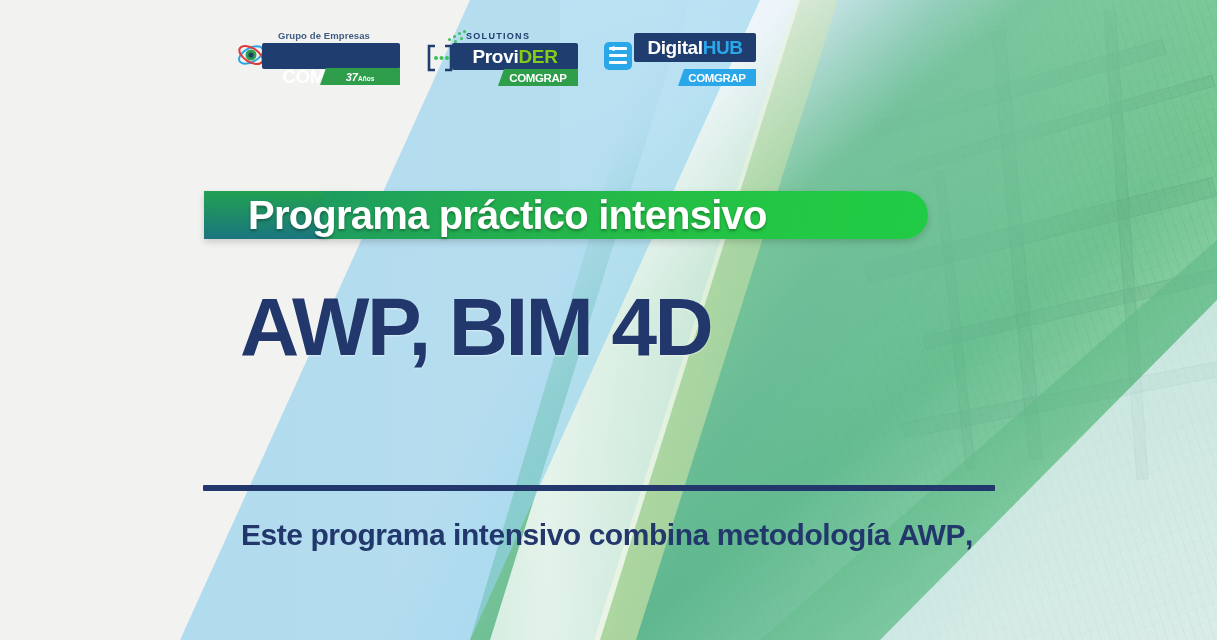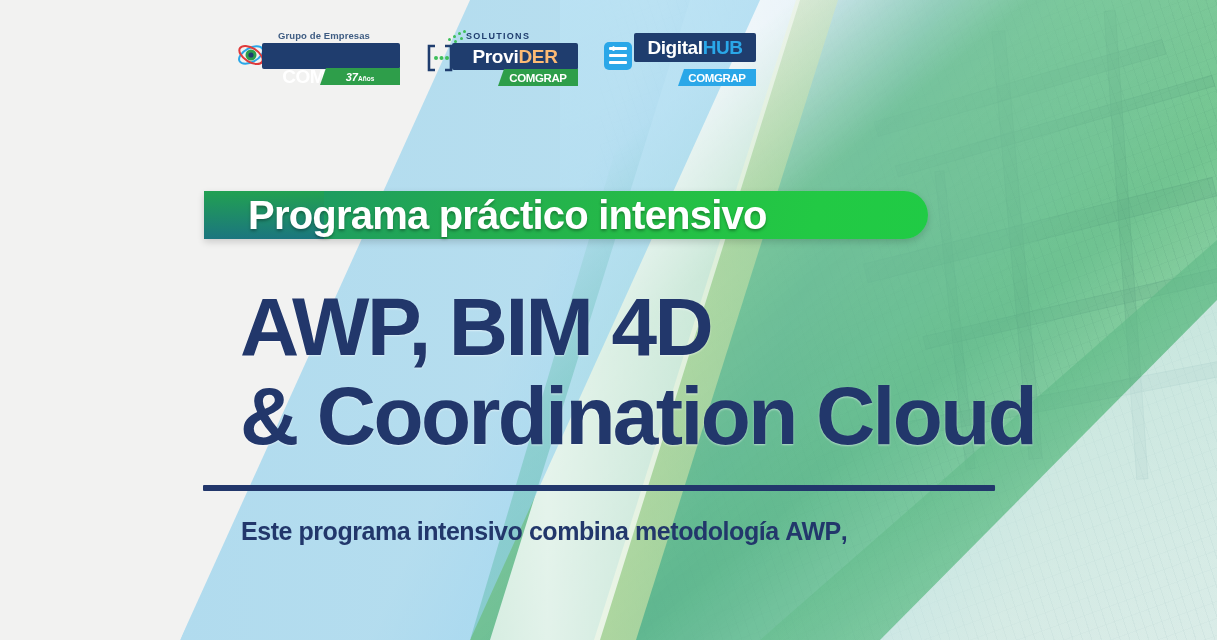--- a/index.html
+++ b/index.html
@@ -176,21 +176,21 @@
     position: absolute; left: 0; top: 14px; width: 28px; height: 28px;
   }
   .pv-plate {
     position: absolute; left: 26px; top: 13px;
     width: 126px; height: 27px;
     background: #1f3d6e; border-radius: 2px;
     display: flex; align-items: center; justify-content: center;
   }
   .pv-plate-text { font-size: 19px; font-weight: 800; line-height: 1; letter-spacing: -0.3px; }
   .pv-plate-text b { color: #ffffff; font-weight: 800; }
-  .pv-plate-text u { color: #fdba74; text-decoration: none; font-weight: 800; }
+  .pv-plate-text u { color: #84cc16; text-decoration: none; font-weight: 800; }
   .pv-ribbon {
     position: absolute; left: 72px; top: 39px;
     width: 80px; height: 17px;
     background: #2e9e4a;
     -webkit-clip-path: polygon(6px 0, 80px 0, 80px 17px, 0 17px);
             clip-path: polygon(6px 0, 80px 0, 80px 17px, 0 17px);
     display: flex; align-items: center; justify-content: center;
   }
   .pv-ribbon span { color: #fff; font-size: 11.5px; font-weight: 800; letter-spacing: -0.4px; }
 
@@ -276,21 +276,21 @@
     z-index: 25;
   }
 
   
   #subtitle {
     position: absolute;
     left: 241px; top: 514px;
     z-index: 25;
   }
   .sub-line {
-    font-size: 25px;
+    font-size: 30px;
     font-weight: 600;
     color: #22376b;
     letter-spacing: -0.45px;
     line-height: 1.38;
     white-space: nowrap;
   }
   .sub-line b { font-weight: 800; }
 </style>
 </head>
 <body>
@@ -385,21 +385,20 @@
     </div>
 
   </div>
 
   <div id="eyebrow-pill">
     <span id="eyebrow-text">Programa práctico intensivo</span>
   </div>
 
   <div id="headline">
     <div class="headline-line">AWP, BIM 4D</div>
-    <div class="headline-line">&amp; Coordination Cloud</div>
   </div>
   <div id="headline-rule"></div>
 
   <div id="subtitle">
     <div class="sub-line"><span>Este programa intensivo combina metodología </span><b>AWP</b><span>,</span></div>
   </div>
 
 </div>
 
 </body></html>

